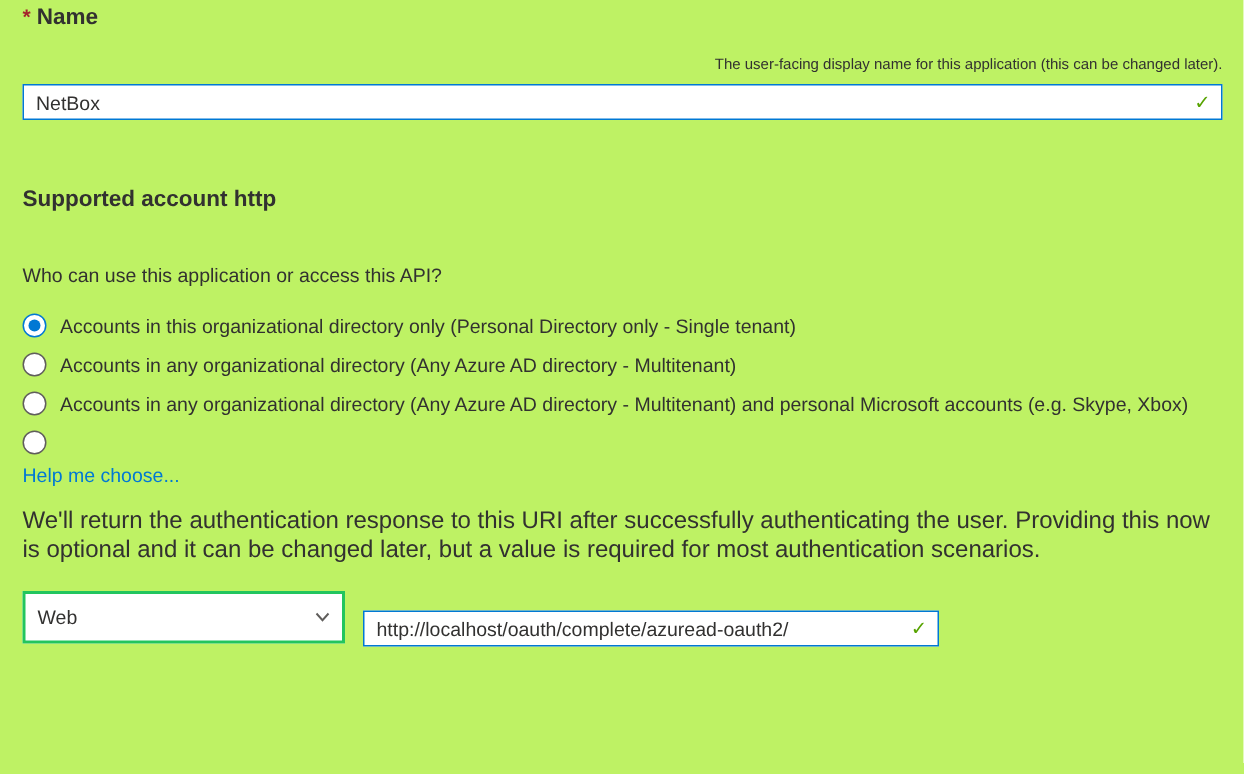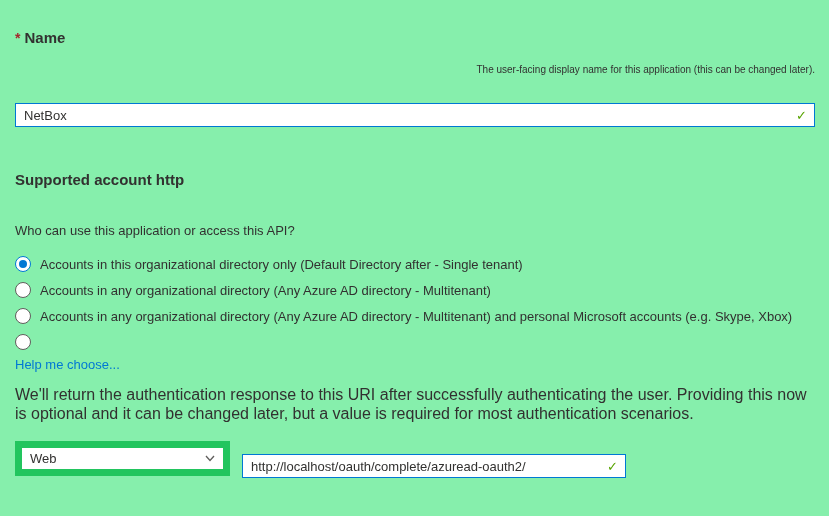--- a/index.html
+++ b/index.html
@@ -6,23 +6,23 @@
   html, body {
     margin: 0;
     padding: 0;
     background: #ffffff;
     font-family: "Liberation Sans", "DejaVu Sans", sans-serif;
     color: #323130;
   }
   .page {
     width: 829px;
     height: 516px;
-    padding: 28px 14px 0 15px;
+    padding: 1px 14px 0 15px;
     overflow: hidden;
-    background: #86efac;
+    background: #bef264;
   }
   .section-heading {
     font-size: 15px;
     font-weight: 600;
     color: #323130;
     line-height: 20px;
   }
   .required-marker {
     color: #a4262c;
     margin-right: 4px;
@@ -30,21 +30,21 @@
   }
   .field-desc {
     font-size: 10px;
     color: #323130;
     line-height: 19px;
     margin-top: 12px;
     text-align: right;
   }
   .text-field {
     position: relative;
-    margin-top: 24px;
+    margin-top: 3px;
     height: 24px;
     border: 1px solid #0078d4;
     background: #ffffff;
     display: flex;
     align-items: center;
   }
   .text-field input {
     border: none;
     outline: none;
     flex: 1;
@@ -118,21 +118,21 @@
   .uri-row {
     display: flex;
     margin-top: 15px;
     gap: 12px;
     align-items: center;
   }
   .select-field {
     position: relative;
     width: 215px;
     height: 35px;
-    border: 7px solid #22c55e;
+    border: 2px solid #22c55e;
     display: flex;
     align-items: center;
     background: #ffffff;
     cursor: pointer;
     text-align: right;
   }
   .select-field .select-value {
     font-size: 13px;
     padding-left: 8px;
     color: #323130;
@@ -166,21 +166,21 @@
     <span class="valid-check">✓</span>
   </div>
 
   
   <div class="section-heading section-gap">Supported account http</div>
   <div class="question">Who can use this application or access this API?</div>
 
   <div class="radio-list">
     <div class="radio-row">
       <span class="radio-circle selected"></span>
-      <span class="radio-label">Accounts in this organizational directory only (Default Directory after - Single tenant)</span>
+      <span class="radio-label">Accounts in this organizational directory only (Personal Directory only - Single tenant)</span>
     </div>
     <div class="radio-row">
       <span class="radio-circle"></span>
       <span class="radio-label">Accounts in any organizational directory (Any Azure AD directory - Multitenant)</span>
     </div>
     <div class="radio-row">
       <span class="radio-circle"></span>
       <span class="radio-label">Accounts in any organizational directory (Any Azure AD directory - Multitenant) and personal Microsoft accounts (e.g. Skype, Xbox)</span>
     </div>
     <div class="radio-row">

